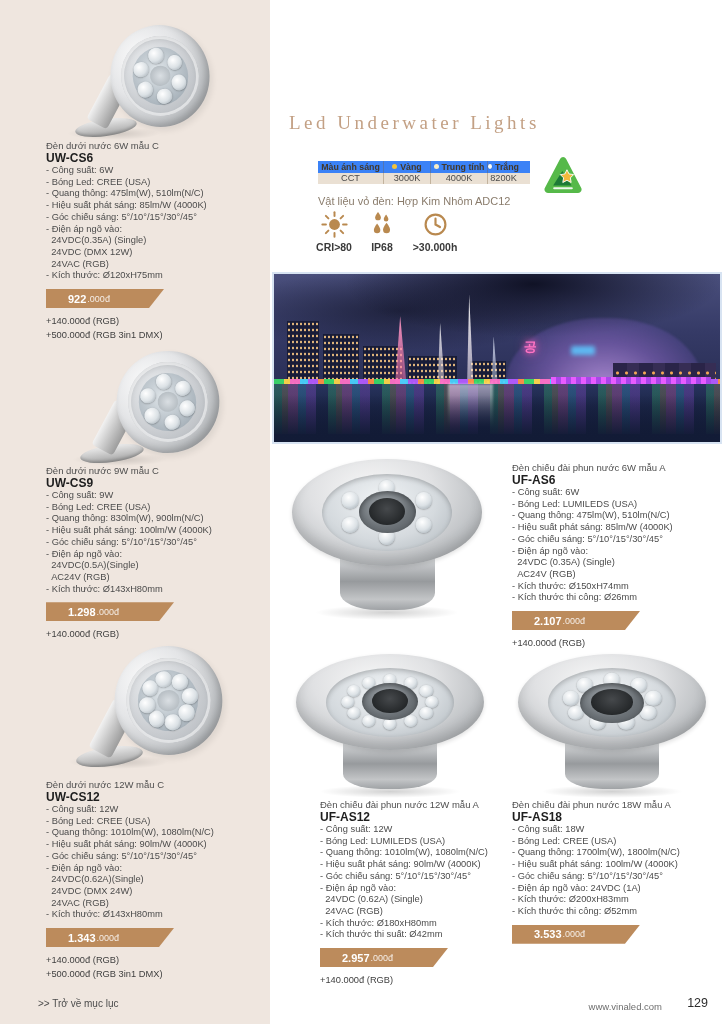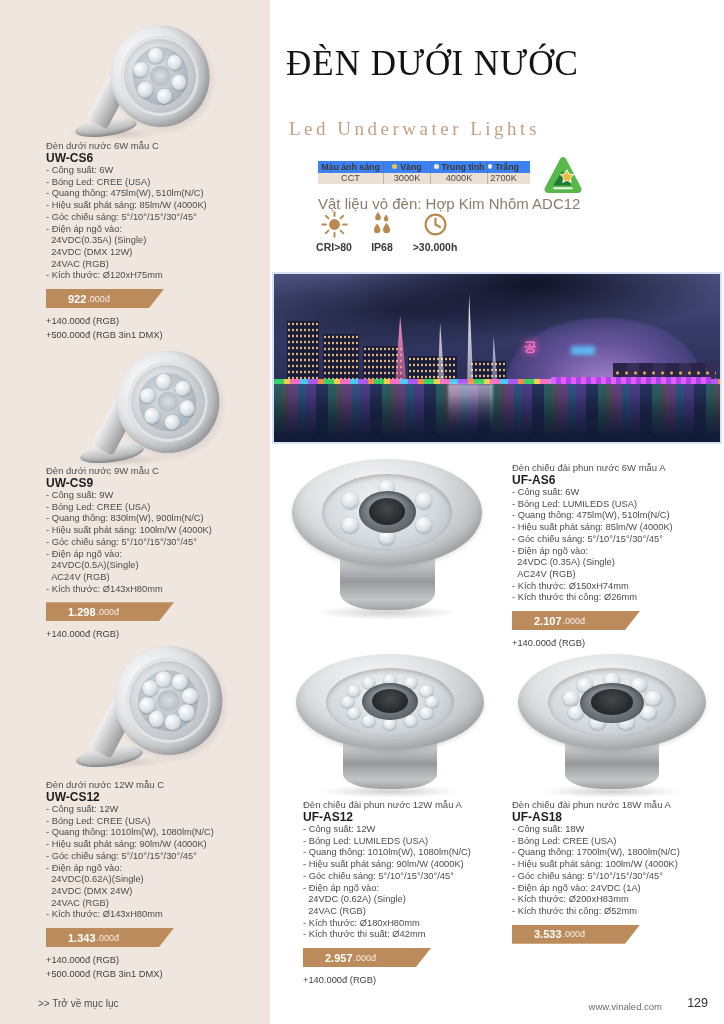--- a/index.html
+++ b/index.html
@@ -20,43 +20,43 @@
   .ribbon-wide { width:128px; }
   .pmain { font-size:11px; font-weight:bold; color:#ffffff; }
   .psuf { font-size:9px; color:rgba(255,255,255,.85); margin-left:1px; }
   .extras { margin-top:7px; }
   .extra { font-size:9.3px; line-height:13.5px; color:#3f3f3f; }
 
   .ptext-1 { left:46px; top:140px; }
   .ptext-2 { left:46px; top:465px; }
   .ptext-3 { left:46px; top:779px; }
   .ptext-r1 { left:512px; top:462px; width:212px; }
-  .ptext-r2 { left:303px; top:799px; width:212px; }
+  .ptext-r2 { left:320px; top:799px; width:212px; }
   .ptext-r3 { left:512px; top:799px; width:212px; }
 
   
   .title { position:absolute; left:286px; top:44px; font-family:"Liberation Serif", serif;
            font-size:35px; line-height:39px; letter-spacing:1px; color:#141414; font-weight:500; }
-  .subtitle { position:absolute; left:289px; top:118px; font-family:"Liberation Serif", serif;
+  .subtitle { position:absolute; left:289px; top:112px; font-family:"Liberation Serif", serif;
               font-size:19px; letter-spacing:3.5px; color:#C3A084;text-align:right; }
 
   .cct { position:absolute; left:318px; top:161px; width:212px; font-size:8.8px; }
   .cct-row { display:flex; align-items:center; height:11.5px; }
   .cct-head { background:#3b82f6; color:#43382a; font-weight:bold; }
   .cct-data { background:#EAE0D3; color:#4a4a4a; font-size:9.2px; }
   .cct-cell { display:flex; align-items:center; justify-content:center; height:100%; }
   .cc1 { width:65px; } .cc2 { width:47px; } .cc3 { width:57px; } .cc4 { width:32px; }
   .cct-cell + .cct-cell { border-left:1px solid rgba(120,94,60,.35); }
   .dot { width:5px; height:5px; border-radius:50%; margin-right:3px; display:inline-block; }
   .dot-y { background:#F2C23C; }
   .dot-n { background:#F8EDC6; }
   .dot-w { background:#FDFDF6; box-shadow:0 0 0 .5px rgba(0,0,0,.12); }
 
   .logo { position:absolute; left:542px; top:153px; width:42px; height:44px; }
-  .material { position:absolute; left:318px; top:195px; font-size:15px; color:#8a7c6c; }
+  .material { position:absolute; left:318px; top:195px; font-size:11px; color:#8a7c6c; }
 
   .feat { position:absolute; text-align:center; }
   .feat-1 { left:310px; top:211px; width:48px; }
   .feat-2 { left:361px; top:211px; width:42px; }
   .feat-3 { left:404px; top:211px; width:62px; }
   .f-icon { height:27px; display:block; margin:0 auto; }
   .f-label { font-size:10.5px; font-weight:bold; color:#3a3a3a; margin-top:3px; }
 
   
   .photo { position:absolute; left:272px; top:272px; width:450px; height:172px;
@@ -178,21 +178,20 @@
   .backlink { position:absolute; left:38px; top:998px; font-size:10px; color:#4c4c4c; cursor:pointer; }
   .website { position:absolute; right:62px; top:1001px; font-size:9.5px; color:#6e6e6e;text-align:center; }
   .pagenum { position:absolute; right:16px; top:996px; font-size:12.5px; color:#2d2d2d; }
 </style>
 </head>
 <body>
 
 <div class="col-left"></div>
 
 <div class="title">
-  <div>ĐÈN DƯỚI NƯỚC</div>
 </div>
 <div class="subtitle">Led Underwater Lights</div>
 
 <div class="cct">
   <div class="cct-row cct-head">
     <div class="cct-cell cc1">Màu ánh sáng</div>
     <div class="cct-cell cc2">
         <span class="dot dot-y"></span>
         <span>Vàng</span>
       </div>
@@ -202,21 +201,21 @@
       </div>
     <div class="cct-cell cc4">
         <span class="dot dot-w"></span>
         <span>Trắng</span>
       </div>
   </div>
   <div class="cct-row cct-data">
     <div class="cct-cell cc1">CCT</div>
     <div class="cct-cell cc2">3000K</div>
     <div class="cct-cell cc3">4000K</div>
-    <div class="cct-cell cc4">2700K</div>
+    <div class="cct-cell cc4">8200K</div>
   </div>
 </div>
 
 <svg class="logo" viewBox="0 0 64 60">
   <path d="M27.7 5.2 a5.2 5.2 0 0 1 8.9 0 L59.6 49.5 a5.2 5.2 0 0 1 -4.5 7.8 H9 a5.2 5.2 0 0 1 -4.5 -7.8 Z" fill="#56b949"></path>
   <path d="M17 46 L31 24 L45 46 Z" fill="#1d7a36"></path>
   <path d="M38 22 l3.2 6.4 7 1 -5 5 1.2 7 -6.4-3.3 -6.3 3.3 1.2-7 -5-5 7-1 Z" fill="#f4b93c" stroke="#ffffff" stroke-width="1.4"></path>
   <rect x="17" y="48.5" width="30" height="3.4" rx="1.7" fill="#ffffff" opacity=".9"></rect>
 </svg>
 

